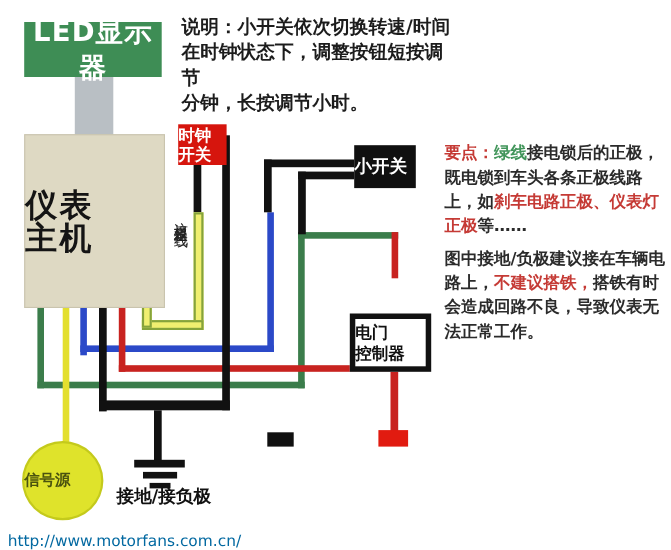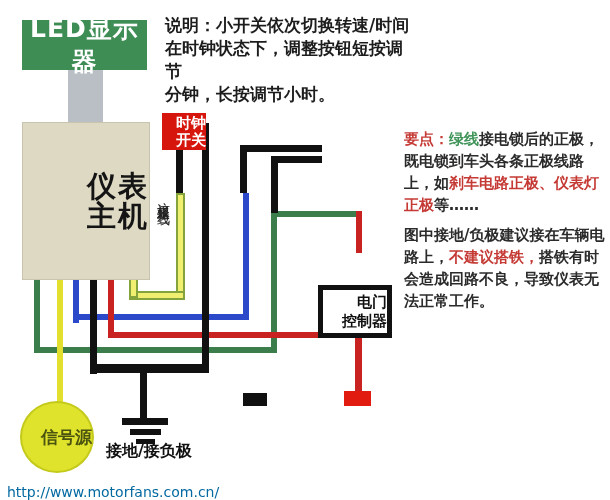--- a/index.html
+++ b/index.html
@@ -11,35 +11,35 @@
   .wire{position:absolute;}
   .w-green {background:var(--wire-green); z-index:1;}
   .w-yellow{background:var(--wire-yellow);z-index:2;}
   .w-blue  {background:var(--wire-blue);  z-index:2;}
   .w-red   {background:var(--wire-red);   z-index:3;}
   .w-black {background:var(--wire-black); z-index:4;}
   .w-bicolor{background:var(--bicolor-yellow);border:2px solid var(--bicolor-green);
     box-sizing:border-box;z-index:4;}
   .w-gray  {background:var(--connector-gray);z-index:0;}
   
-  .box{position:absolute;display:flex;align-items:flex-end;justify-content:center;
+  .box{position:absolute;display:flex;align-items:flex-start;justify-content:center;
     flex-direction:column;z-index:5;text-align:center;}
   .led-box{background:var(--led-green);color:#fff;font-weight:bold;font-size:25px;letter-spacing:1px;}
   .inst-box{background:var(--box-beige);border:1px solid #c9c4ae;color:#141414;
     font-weight:bold;font-size:29px;line-height:30px;letter-spacing:2px;}
   .clock-box{background:var(--switch-red);color:#fff;font-weight:bold;font-size:15px;line-height:17px;}
   .sswitch-box{background:var(--dark-box);color:#fff;font-weight:bold;font-size:16px;}
   .ctrl-box{background:#fff;border:5px solid #111;color:#111;font-weight:bold;
     font-size:15px;line-height:19px;box-sizing:border-box;margin-top:33px;}
   .battery-box{background:var(--dark-box);color:#fff;justify-content:flex-start;}
   .battery-poles{display:flex;width:100%;justify-content:space-between;
     box-sizing:border-box;padding:6px 8px 0 10px;font-size:15px;font-weight:bold;}
   .battery-name{font-size:21px;font-weight:bold;letter-spacing:3px;margin-top:6px;}
   .signal-circle{background:var(--signal-yellow);border:2px solid #c4ca1c;border-radius:50%;
-    color:var(--signal-text);font-weight:bold;font-size:17px;box-sizing:border-box;font-family:Liberation Serif, serif;}
+    color:var(--signal-text);font-weight:bold;font-size:14px;box-sizing:border-box;font-family:Liberation Serif, serif;}
   .terminal{position:absolute;z-index:4;}
   
   .note-text{position:absolute;left:165px;top:14px;width:252px;font-size:17px;
     line-height:23px;font-weight:bold;color:#1c1c1c;z-index:6;}
   .vlabel{position:absolute;left:154px;top:192px;height:100px;writing-mode:vertical-rl;
     text-orientation:upright;font-size:13px;color:#222;letter-spacing:2px;z-index:6;}
   .kp{position:absolute;left:404px;width:205px;font-size:15px;line-height:22px;
     font-weight:bold;color:#2b2b2b;z-index:6;}
   .seg-dark{color:#2b2b2b;} .seg-red{color:var(--text-red);} .seg-green{color:var(--text-green);}
   .ground-label{position:absolute;left:106px;top:441px;font-size:16px;font-weight:bold;
@@ -98,20 +98,23 @@
   <div class="box inst-box" style="left:22px;top:122px;width:126px;height:156px;">
     <span>仪表</span>
     <span>主机</span>
   </div>
 
   <div class="box clock-box" style="left:162px;top:88px;width:44px;height:37px;margin-top:25px;">
     <span>时钟</span>
     <span>开关</span>
   </div>
 
+  <div class="box sswitch-box" style="left:322px;top:132px;width:56px;height:39px;">
+    <span>小开关</span>
+  </div>
 
   <div class="box ctrl-box" style="left:318px;top:252px;width:74px;height:53px;">
     <span>电门</span>
     <span>控制器</span>
   </div>
 
 
   <div class="box signal-circle" style="left:20px;top:401px;width:74px;height:72px;">
     <span>信号源</span>
   </div>

